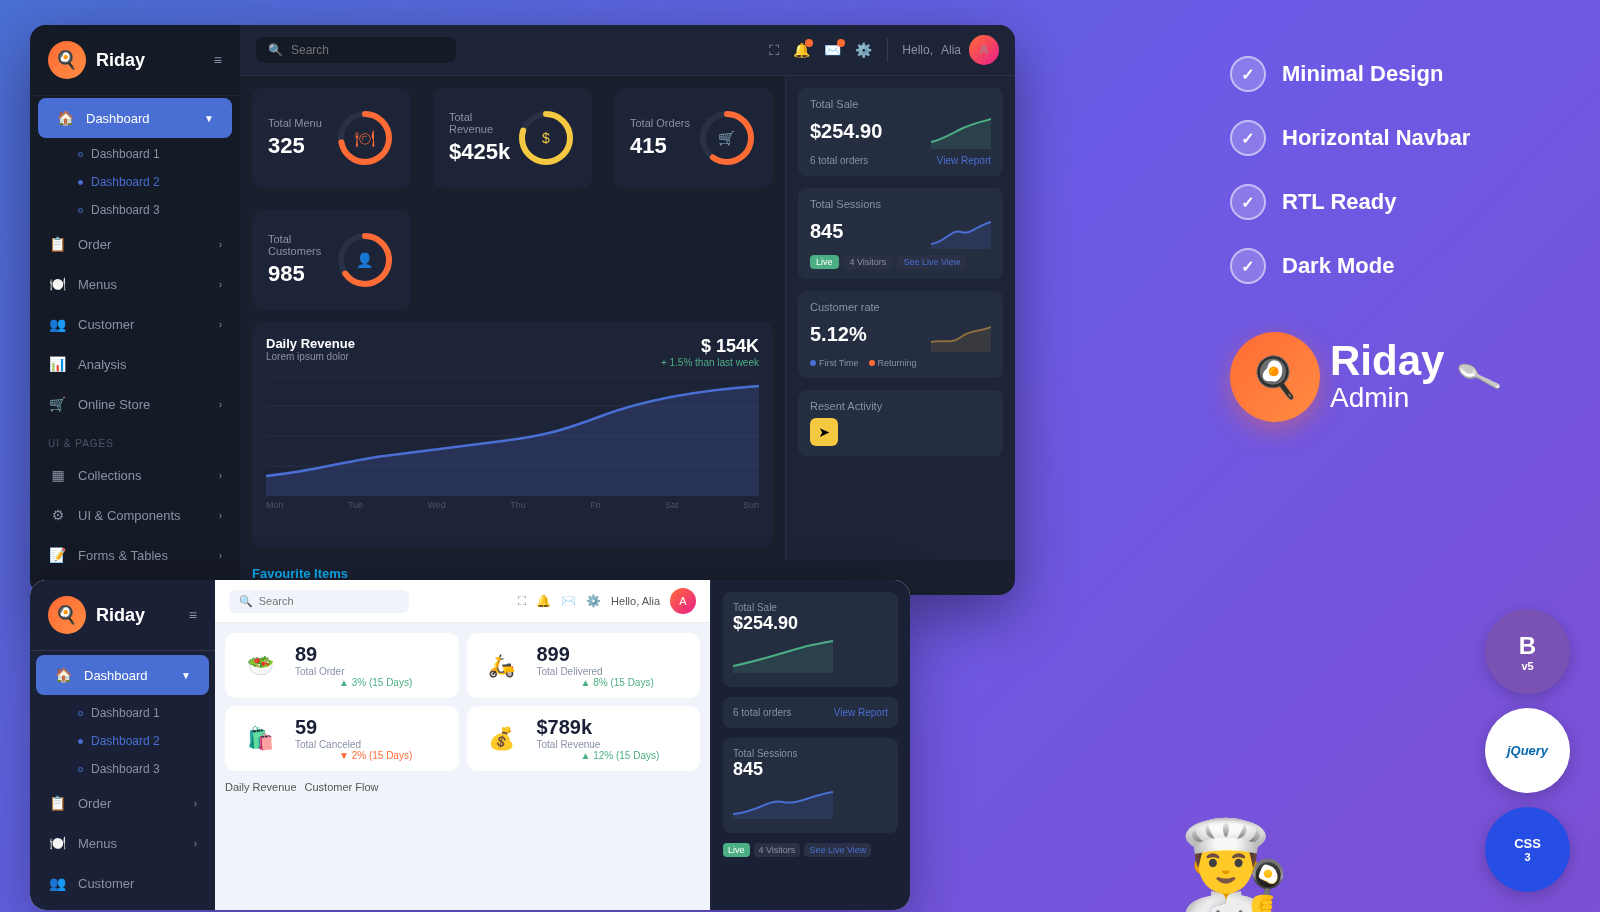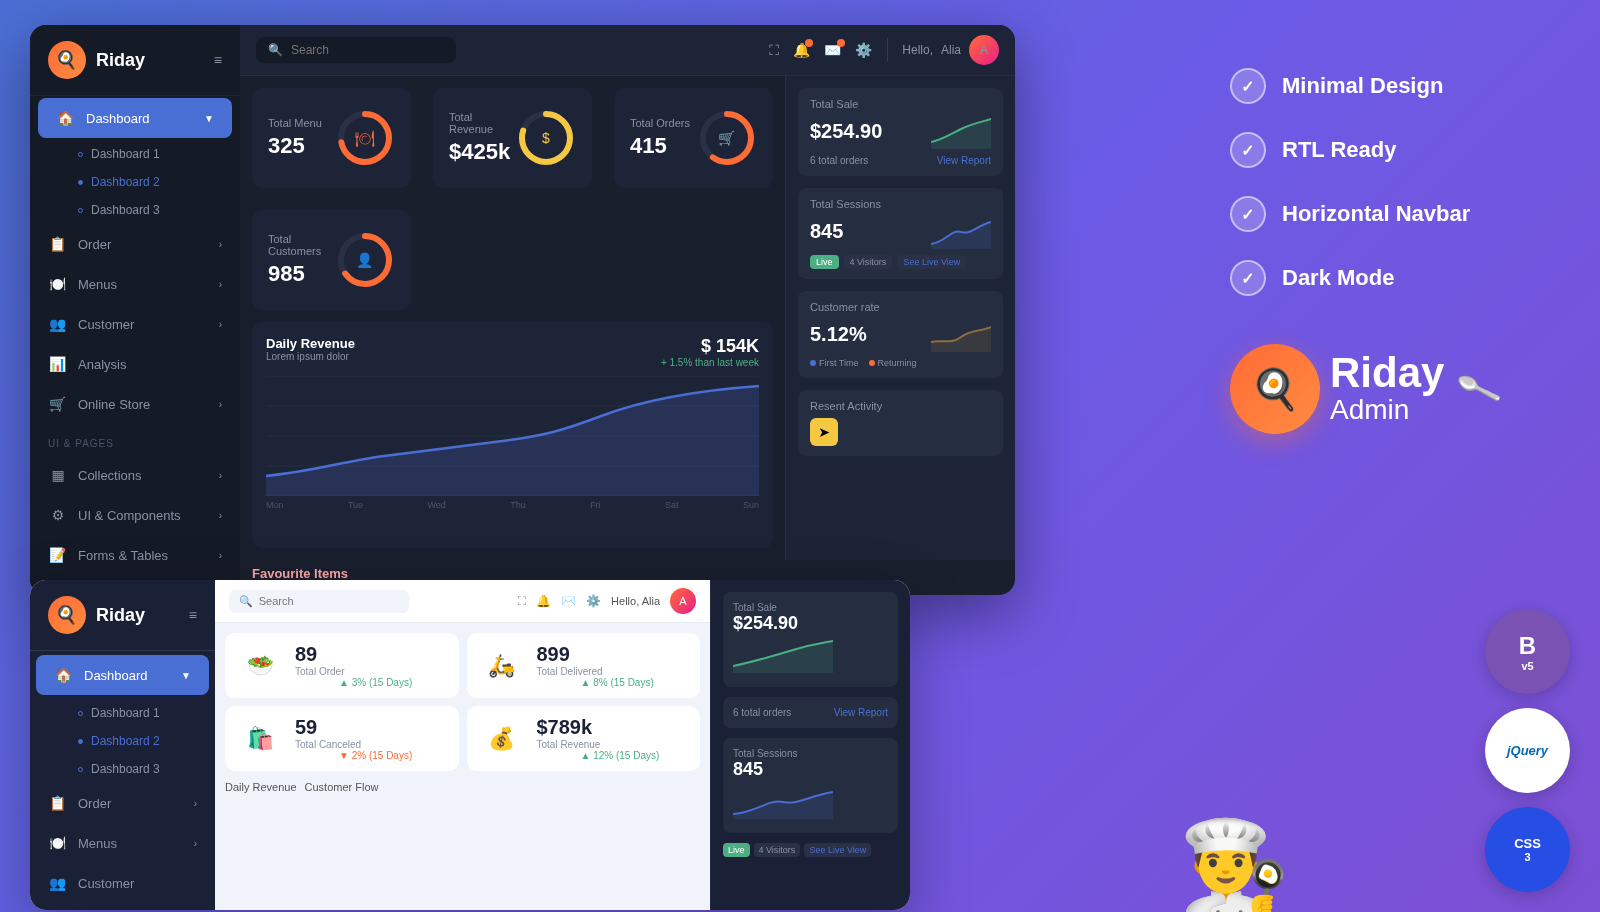--- a/index.html
+++ b/index.html
@@ -20,21 +20,21 @@
       width: 420px;
       height: 912px;
       display: flex;
       flex-direction: column;
       align-items: flex-start;
       padding: 40px 30px 20px 50px;
     }
 
     .feature-list {
       list-style: none;
-      margin-top: 28px;
+      margin-top: 16px;
       text-align: center;
     }
     .feature-list li {
       display: flex;
       align-items: center;
       margin-bottom: 28px;
     }
     .feature-check {
       width: 36px;
       height: 36px;
@@ -800,21 +800,21 @@
           </div>
         </div>
 
         <div class="right-card">
           <div class="right-card-title">Resent Activity</div>
           <div style="background:#f5c842;width:28px;height:28px;border-radius:6px;display:flex;align-items:center;justify-content:center;font-size:14px;margin-top:6px;">➤</div>
         </div>
       </div>
 
       <div style="grid-column:1/3;padding:0 12px 8px;display:flex;align-items:center;">
-        <span style="color:#fca5a5;font-size:13px;font-weight:600;">Favourite Items</span>
+        <span style="color:#0ea5e9;font-size:13px;font-weight:600;">Favourite Items</span>
       </div>
     </div>
   </div>
 </div>
 
 <div class="dashboard-wrapper-2">
 
   <div class="sidebar-2">
     <div class="sidebar-header">
       <div class="sidebar-logo">🍳</div>
@@ -942,25 +942,25 @@
 </div>
 
 <div class="right-panel">
   <ul class="feature-list">
     <li>
       <div class="feature-check"></div>
       <span class="feature-label">Minimal Design</span>
     </li>
     <li>
       <div class="feature-check"></div>
-      <span class="feature-label">RTL Ready</span>
+      <span class="feature-label">Horizontal Navbar</span>
     </li>
     <li>
       <div class="feature-check"></div>
-      <span class="feature-label">Horizontal Navbar</span>
+      <span class="feature-label">RTL Ready</span>
     </li>
     <li>
       <div class="feature-check"></div>
       <span class="feature-label">Dark Mode</span>
     </li>
   </ul>
 
   <div class="riday-brand" style="margin-top:20px;">
     <div class="riday-logo-circle"></div>
     <div class="riday-brand-text">

